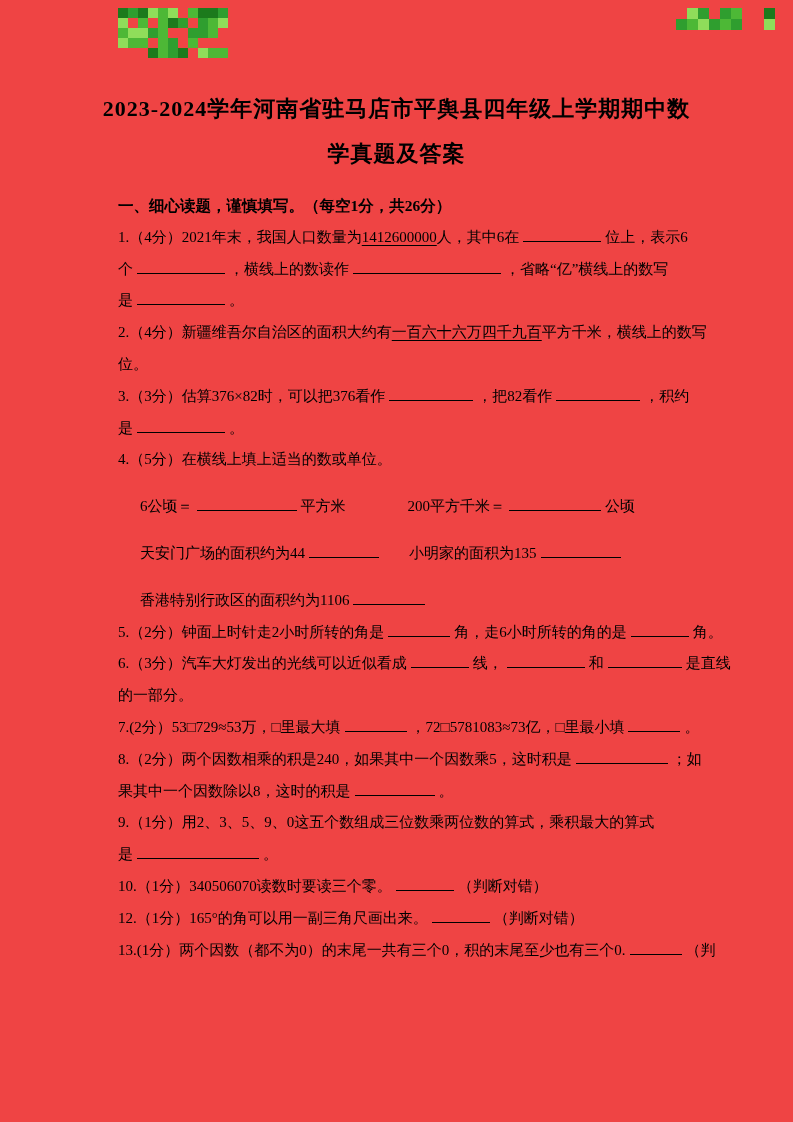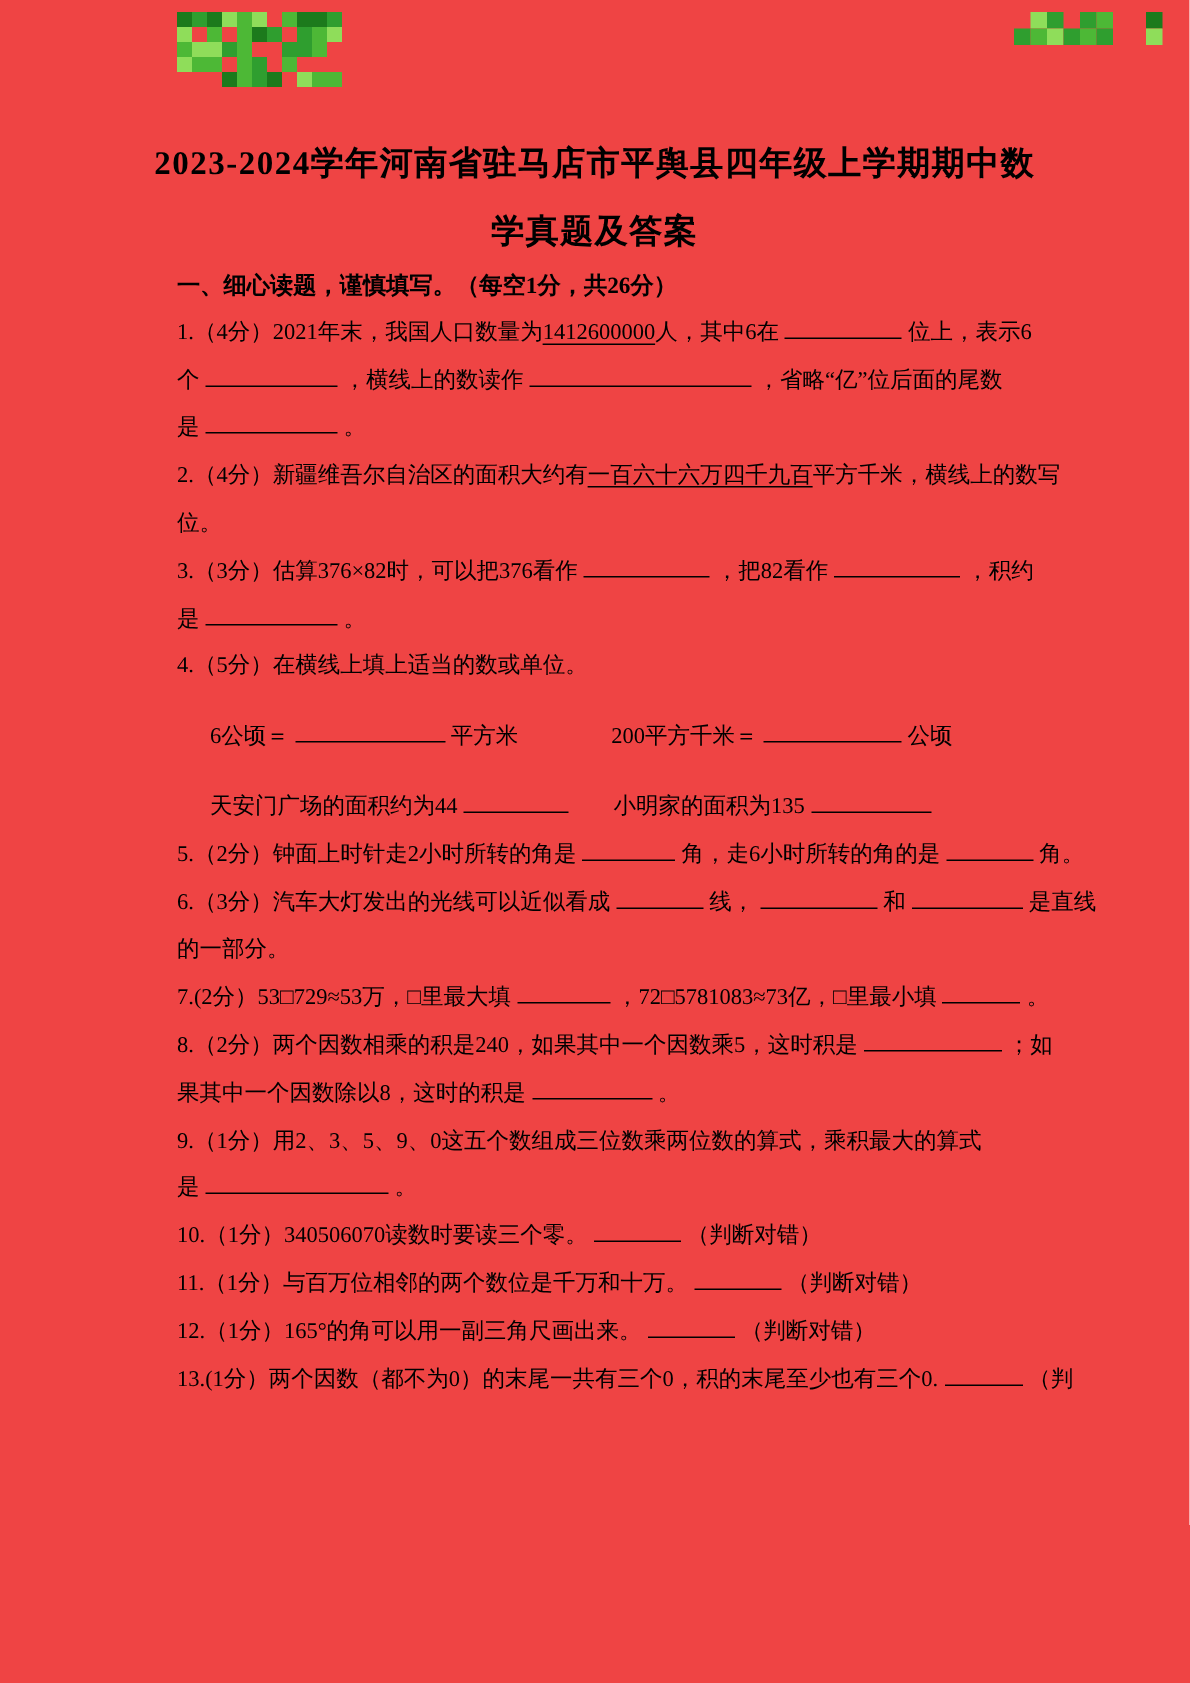--- a/index.html
+++ b/index.html
@@ -8,21 +8,21 @@
     overflow:hidden; color:#000;
     font-family:"Liberation Serif","DejaVu Serif",serif;
   }
   .artifact { position:absolute; }
   .artifact i { position:absolute; display:block; }
   .title {
     position:absolute; left:60px; right:60px; top:86px;
     text-align:center; font-weight:bold; font-size:22px; line-height:45px;
     letter-spacing:1px;
   }
-  .doc-body { position:absolute; left:118px; top:175px; width:600px; }
+  .doc-body { position:absolute; left:118px; top:190px; width:600px; }
   .line { height:31.8px; line-height:31.8px; font-size:15px; white-space:nowrap; }
   .line.section { font-weight:bold; font-size:15.5px; }
   .line.indent { padding-left:22px;margin-top:15px; }
   .blank {
     display:inline-block; border-bottom:1px solid #000;
     height:13px; margin:0 4px; vertical-align:baseline;
   }
   .gap { display:inline-block; }
   .u { text-decoration:underline; text-underline-offset:3px; }
 </style>
@@ -89,36 +89,36 @@
     </div>
 
   <div class="title">
     <div>2023-2024学年河南省驻马店市平舆县四年级上学期期中数</div>
     <div>学真题及答案</div>
   </div>
 
   <div class="doc-body">
       <div class="line section"><span>一、细心读题，谨慎填写。（每空1分，共26分）</span></div>
       <div class="line"><span>1.（4分）2021年末，我国人口数量为</span><span class="u">1412600000</span><span>人，其中6在</span><span class="blank" style="width: 78px;"></span><span>位上，表示6</span></div>
-      <div class="line"><span>个</span><span class="blank" style="width: 88px;"></span><span>，横线上的数读作</span><span class="blank" style="width: 148px;"></span><span>，省略“亿”位后面的尾数</span></div>
+      <div class="line"><span>个</span><span class="blank" style="width: 88px;"></span><span>，横线上的数读作</span><span class="blank" style="width: 148px;"></span><span>，省略“亿”横线上的数写</span></div>
       <div class="line"><span>是</span><span class="blank" style="width: 88px;"></span><span>。</span></div>
       <div class="line"><span>2.（4分）新疆维吾尔自治区的面积大约有</span><span class="u">一百六十六万四千九百</span><span>平方千米，横线上的数写</span></div>
       <div class="line"><span>位。</span></div>
       <div class="line"><span>3.（3分）估算376×82时，可以把376看作</span><span class="blank" style="width: 84px;"></span><span>，把82看作</span><span class="blank" style="width: 84px;"></span><span>，积约</span></div>
       <div class="line"><span>是</span><span class="blank" style="width: 88px;"></span><span>。</span></div>
       <div class="line"><span>4.（5分）在横线上填上适当的数或单位。</span></div>
       <div class="line indent"><span>6公顷＝</span><span class="blank" style="width: 100px;"></span><span>平方米</span><span class="gap" style="width: 62px;"></span><span>200平方千米＝</span><span class="blank" style="width: 92px;"></span><span>公顷</span></div>
       <div class="line indent"><span>天安门广场的面积约为44</span><span class="blank" style="width: 70px;"></span><span class="gap" style="width: 26px;"></span><span>小明家的面积为135</span><span class="blank" style="width: 80px;"></span></div>
+      <div class="line indent"><span>香港特别行政区的面积约为1106</span><span class="blank" style="width: 72px;"></span></div>
       <div class="line"><span>5.（2分）钟面上时针走2小时所转的角是</span><span class="blank" style="width: 62px;"></span><span>角，走6小时所转的角的是</span><span class="blank" style="width: 58px;"></span><span>角。</span></div>
       <div class="line"><span>6.（3分）汽车大灯发出的光线可以近似看成</span><span class="blank" style="width: 58px;"></span><span>线，</span><span class="blank" style="width: 78px;"></span><span>和</span><span class="blank" style="width: 74px;"></span><span>是直线</span></div>
       <div class="line"><span>的一部分。</span></div>
       <div class="line"><span>7.(2分）53□729≈53万，□里最大填</span><span class="blank" style="width: 62px;"></span><span>，72□5781083≈73亿，□里最小填</span><span class="blank" style="width: 52px;"></span><span>。</span></div>
       <div class="line"><span>8.（2分）两个因数相乘的积是240，如果其中一个因数乘5，这时积是</span><span class="blank" style="width: 92px;"></span><span>；如</span></div>
       <div class="line"><span>果其中一个因数除以8，这时的积是</span><span class="blank" style="width: 80px;"></span><span>。</span></div>
       <div class="line"><span>9.（1分）用2、3、5、9、0这五个数组成三位数乘两位数的算式，乘积最大的算式</span></div>
       <div class="line"><span>是</span><span class="blank" style="width: 122px;"></span><span>。</span></div>
       <div class="line"><span>10.（1分）340506070读数时要读三个零。</span><span class="blank" style="width: 58px;"></span><span>（判断对错）</span></div>
-      <div class="line"><span>11.（1分）与百万位相邻的两个数位是千万和十万。</span><span class="blank" style="width: 58px;"></span><span>（判断对错）</span></div>
       <div class="line"><span>12.（1分）165°的角可以用一副三角尺画出来。</span><span class="blank" style="width: 58px;"></span><span>（判断对错）</span></div>
       <div class="line"><span>13.(1分）两个因数（都不为0）的末尾一共有三个0，积的末尾至少也有三个0.</span><span class="blank" style="width: 52px;"></span><span>（判</span></div>
     </div>
 
 </div>
 
 </body></html>

